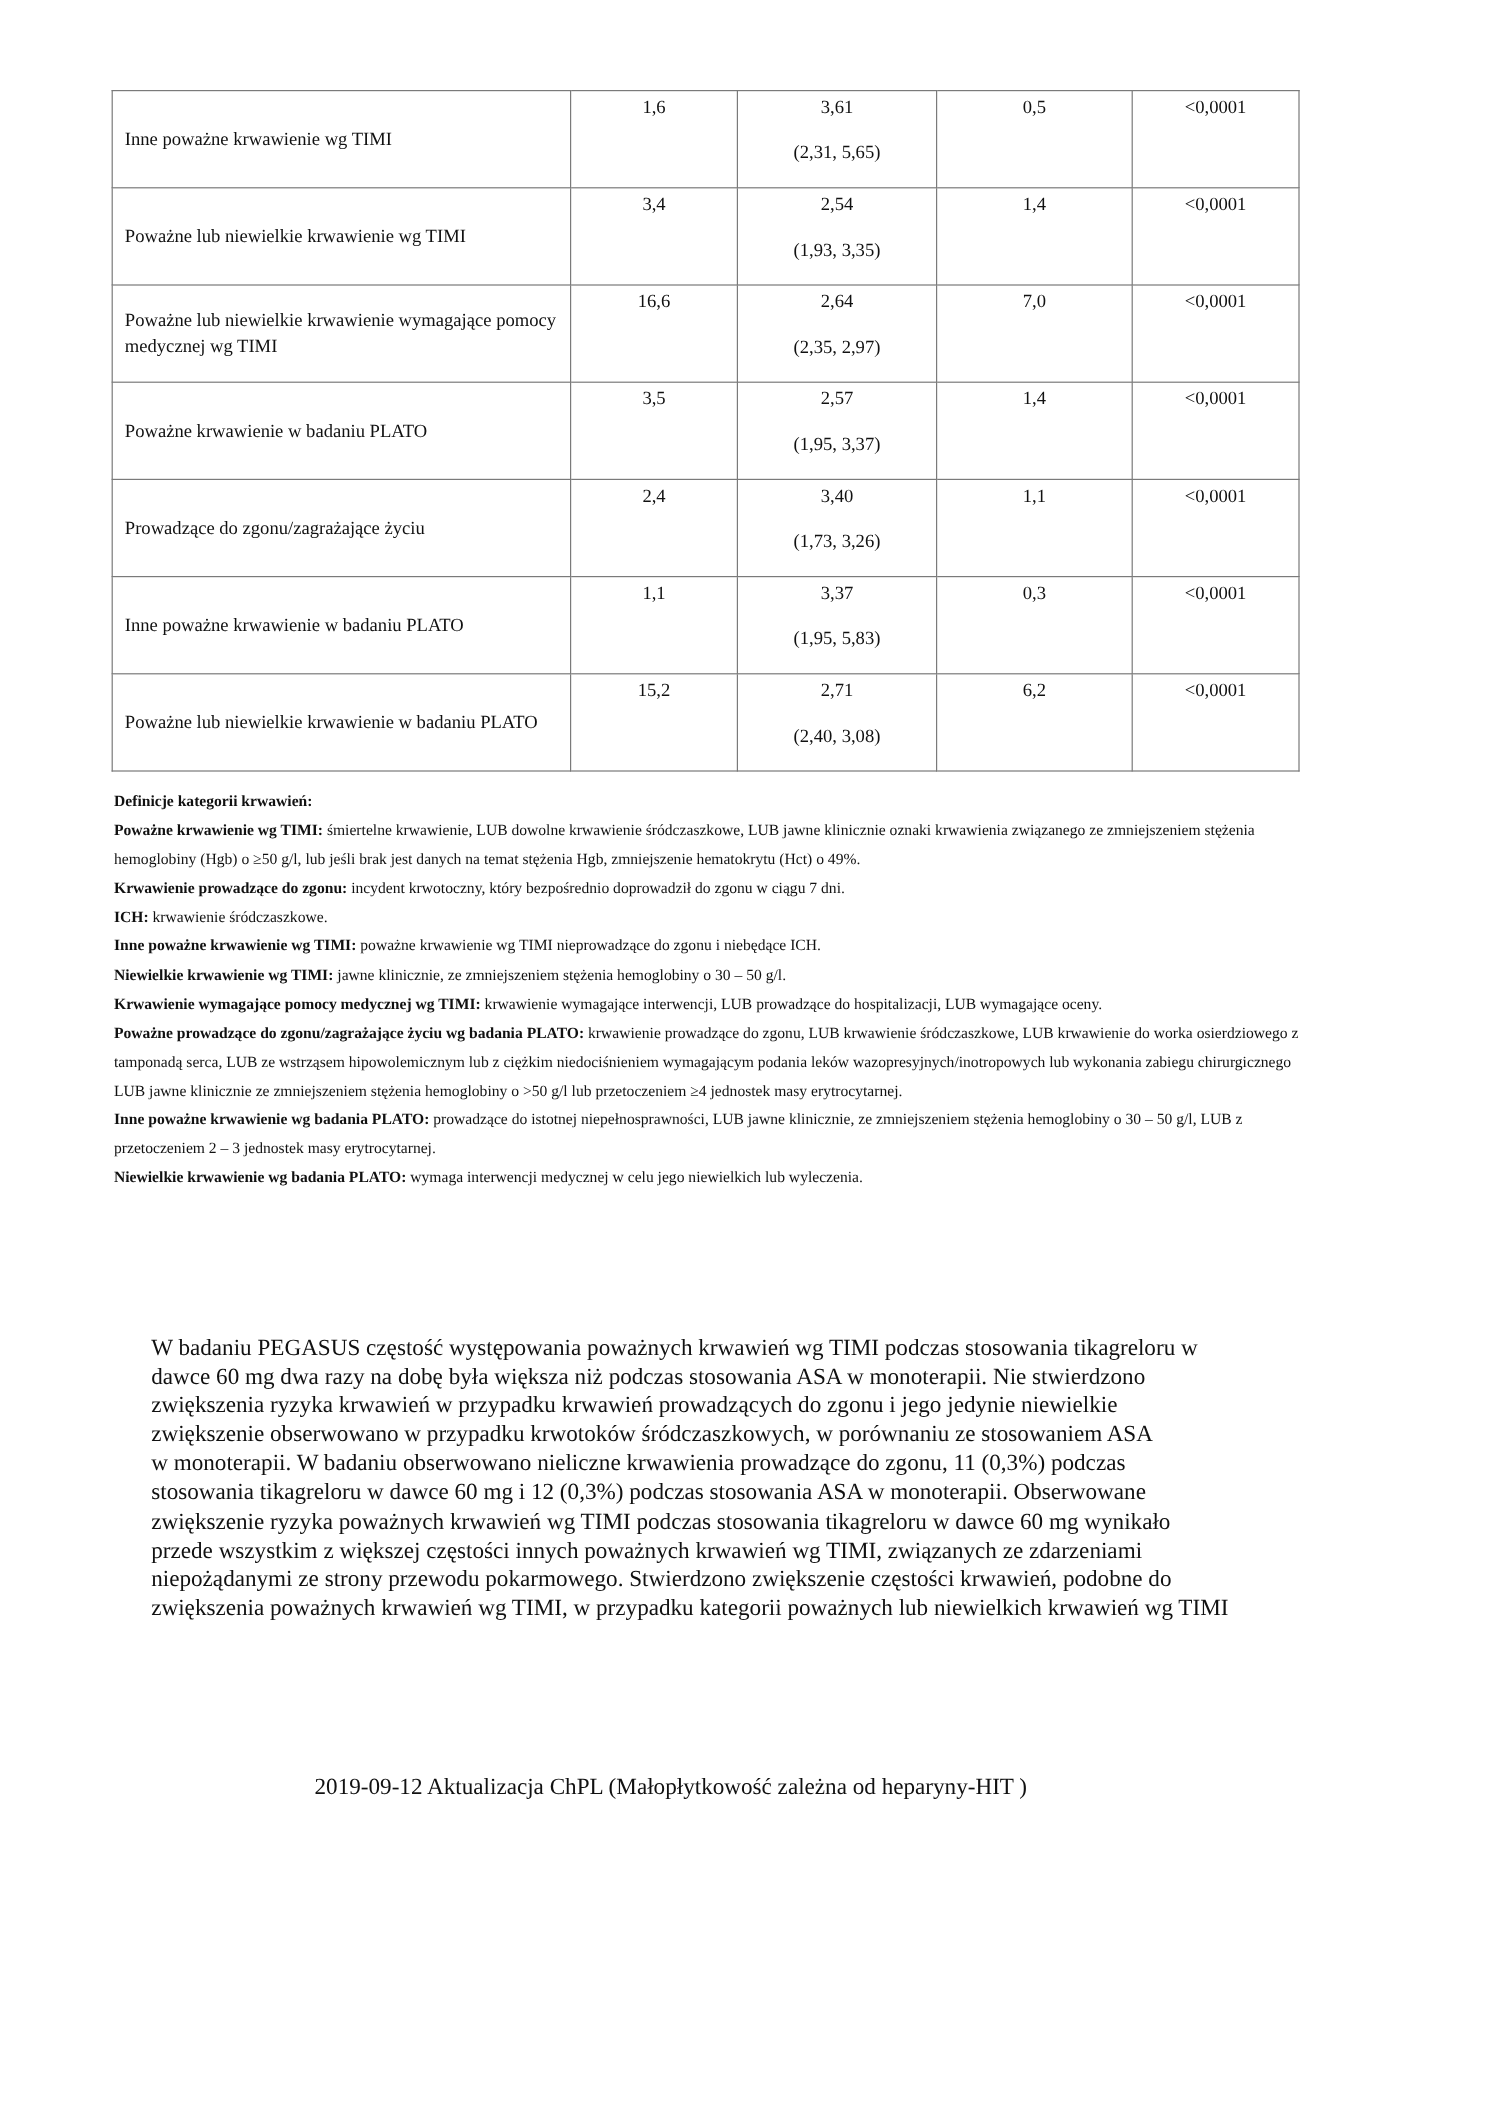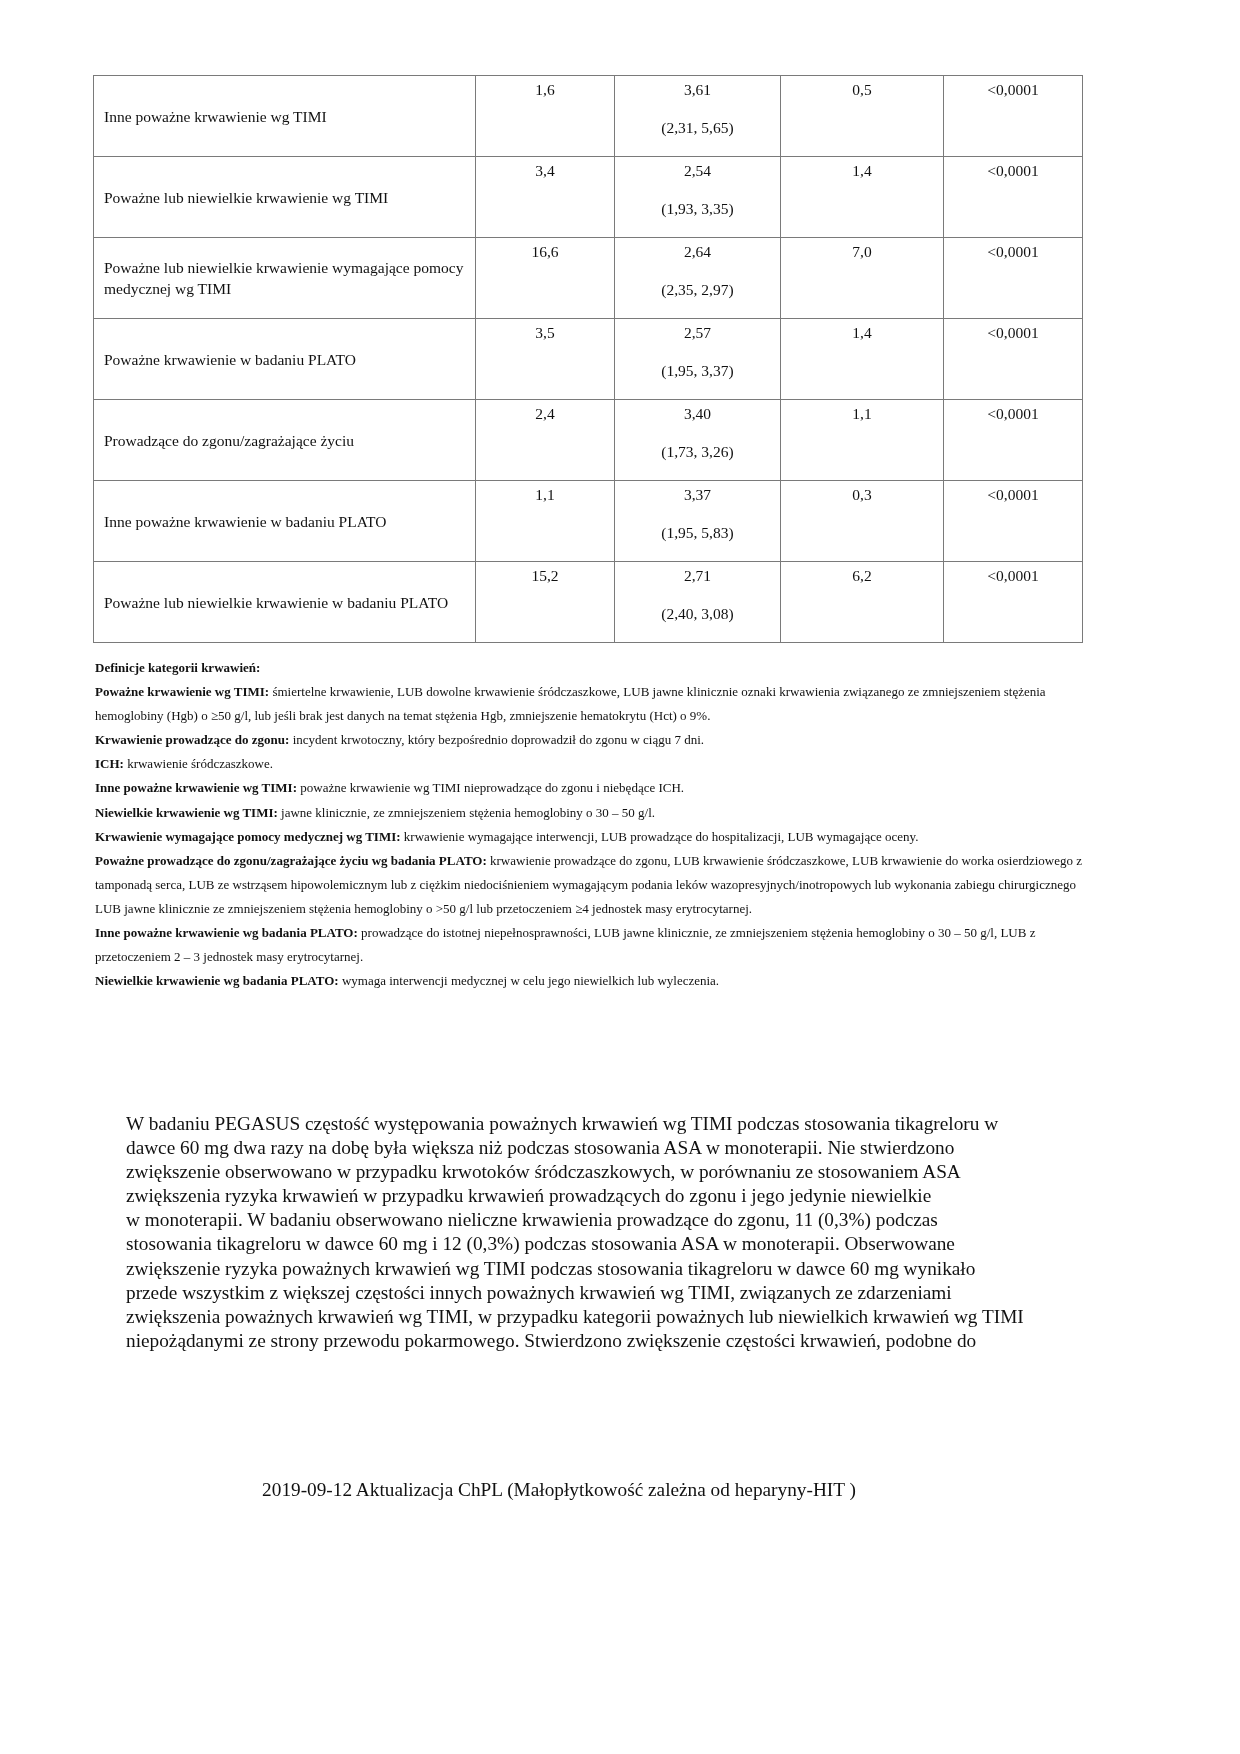--- a/index.html
+++ b/index.html
@@ -103,37 +103,37 @@
       <td class="num inner-v">15,2</td>
       <td class="num"><span>2,71</span><span class="ci">(2,40, 3,08)</span></td>
       <td class="num inner-v">6,2</td>
       <td class="num">&lt;0,0001</td>
     </tr>
   </tbody>
 </table>
 
 <div class="defs">
   <p><b>Definicje kategorii krwawień:</b></p>
-  <p><b>Poważne krwawienie wg TIMI:</b><span> śmiertelne krwawienie, LUB dowolne krwawienie śródczaszkowe, LUB jawne klinicznie oznaki krwawienia związanego ze zmniejszeniem stężenia hemoglobiny (Hgb) o ≥50 g/l, lub jeśli brak jest danych na temat stężenia Hgb, zmniejszenie hematokrytu (Hct) o 9%.</span></p>
+  <p><b>Poważne krwawienie wg TIMI:</b><span> śmiertelne krwawienie, LUB dowolne krwawienie śródczaszkowe, LUB jawne klinicznie oznaki krwawienia związanego ze zmniejszeniem stężenia hemoglobiny (Hgb) o ≥50 g/l, lub jeśli brak jest danych na temat stężenia Hgb, zmniejszenie hematokrytu (Hct) o 49%.</span></p>
   <p><b>Krwawienie prowadzące do zgonu:</b><span> incydent krwotoczny, który bezpośrednio doprowadził do zgonu w ciągu 7 dni.</span></p>
   <p><b>ICH:</b><span> krwawienie śródczaszkowe.</span></p>
   <p><b>Inne poważne krwawienie wg TIMI:</b><span> poważne krwawienie wg TIMI nieprowadzące do zgonu i niebędące ICH.</span></p>
   <p><b>Niewielkie krwawienie wg TIMI:</b><span> jawne klinicznie, ze zmniejszeniem stężenia hemoglobiny o 30 – 50 g/l.</span></p>
   <p><b>Krwawienie wymagające pomocy medycznej wg TIMI:</b><span> krwawienie wymagające interwencji, LUB prowadzące do hospitalizacji, LUB wymagające oceny.</span></p>
   <p><b>Poważne prowadzące do zgonu/zagrażające życiu wg badania PLATO:</b><span> krwawienie prowadzące do zgonu, LUB krwawienie śródczaszkowe, LUB krwawienie do worka osierdziowego z tamponadą serca, LUB ze wstrząsem hipowolemicznym lub z ciężkim niedociśnieniem wymagającym podania leków wazopresyjnych/inotropowych lub wykonania zabiegu chirurgicznego LUB jawne klinicznie ze zmniejszeniem stężenia hemoglobiny o &gt;50 g/l lub przetoczeniem ≥4 jednostek masy erytrocytarnej.</span></p>
   <p><b>Inne poważne krwawienie wg badania PLATO:</b><span> prowadzące do istotnej niepełnosprawności, LUB jawne klinicznie, ze zmniejszeniem stężenia hemoglobiny o 30 – 50 g/l, LUB z przetoczeniem 2 – 3 jednostek masy erytrocytarnej.</span></p>
   <p><b>Niewielkie krwawienie wg badania PLATO:</b><span> wymaga interwencji medycznej w celu jego niewielkich lub wyleczenia.</span></p>
 </div>
 
 <div class="para">
   <p>W badaniu PEGASUS częstość występowania poważnych krwawień wg TIMI podczas stosowania tikagreloru w</p>
   <p>dawce 60 mg dwa razy na dobę była większa niż podczas stosowania ASA w monoterapii. Nie stwierdzono</p>
+  <p>zwiększenia ryzyka krwawień w przypadku krwawień prowadzących do zgonu i jego jedynie niewielkie</p>
   <p>zwiększenie obserwowano w przypadku krwotoków śródczaszkowych, w porównaniu ze stosowaniem ASA</p>
-  <p>zwiększenia ryzyka krwawień w przypadku krwawień prowadzących do zgonu i jego jedynie niewielkie</p>
   <p>w monoterapii. W badaniu obserwowano nieliczne krwawienia prowadzące do zgonu, 11 (0,3%) podczas</p>
   <p>stosowania tikagreloru w dawce 60 mg i 12 (0,3%) podczas stosowania ASA w monoterapii. Obserwowane</p>
   <p>zwiększenie ryzyka poważnych krwawień wg TIMI podczas stosowania tikagreloru w dawce 60 mg wynikało</p>
   <p>przede wszystkim z większej częstości innych poważnych krwawień wg TIMI, związanych ze zdarzeniami</p>
+  <p>niepożądanymi ze strony przewodu pokarmowego. Stwierdzono zwiększenie częstości krwawień, podobne do</p>
   <p>zwiększenia poważnych krwawień wg TIMI, w przypadku kategorii poważnych lub niewielkich krwawień wg TIMI</p>
-  <p>niepożądanymi ze strony przewodu pokarmowego. Stwierdzono zwiększenie częstości krwawień, podobne do</p>
 </div>
 
 <div class="footer">2019-09-12 Aktualizacja ChPL (Małopłytkowość zależna od heparyny-HIT )</div>
 
 </body></html>

